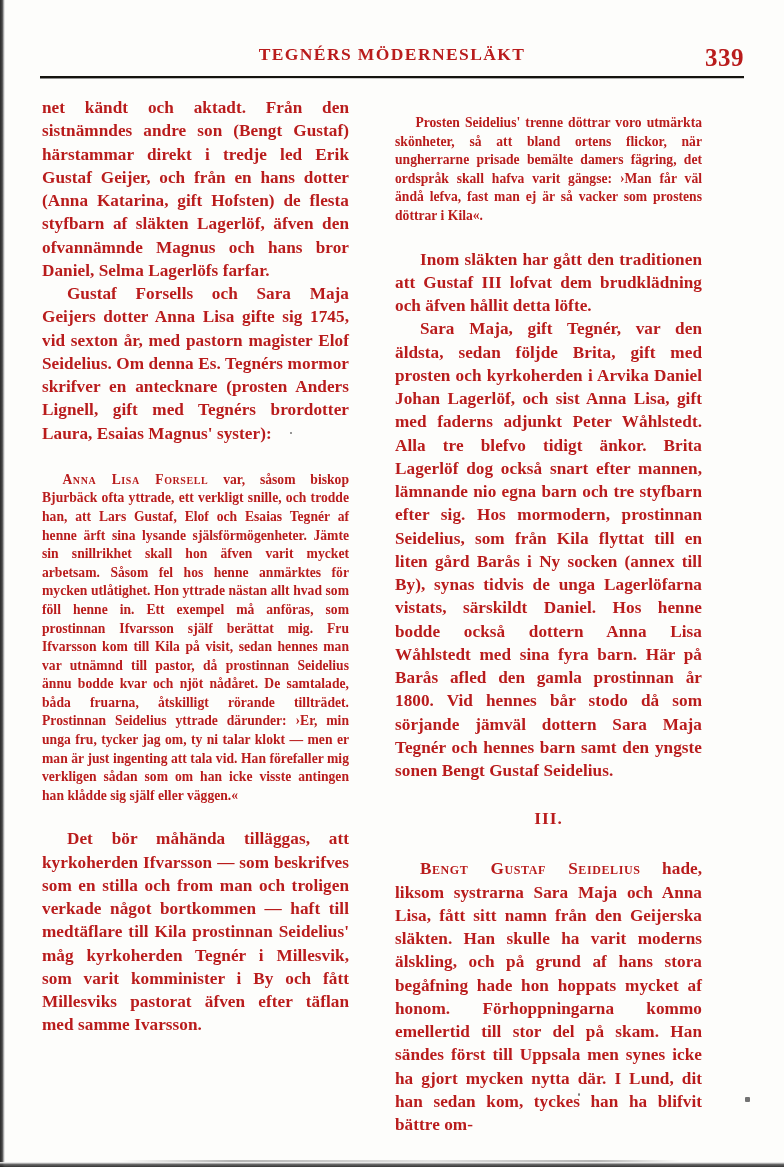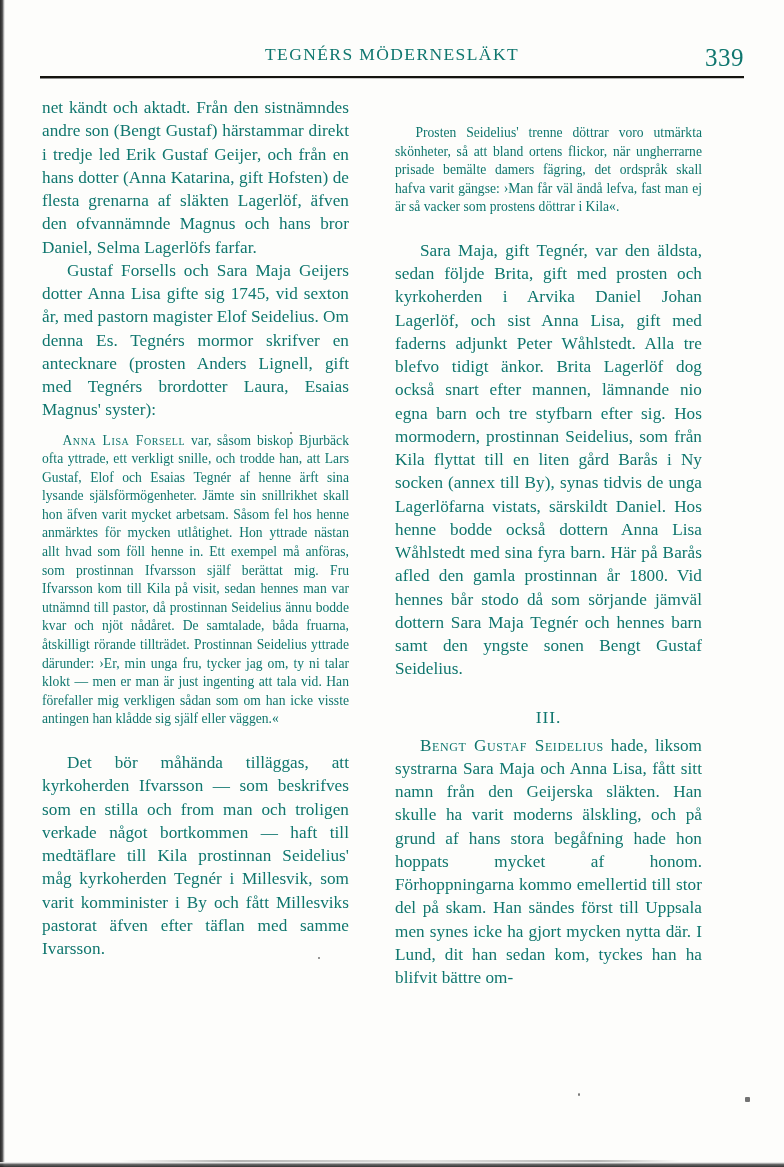--- a/index.html
+++ b/index.html
@@ -7,21 +7,22 @@
     padding: 0;
     background: #ffffff;
   }
   #page {
     position: relative;
     width: 784px;
     height: 1167px;
     background: #fdfdfb;
     overflow: hidden;
     font-family: "Liberation Serif", "DejaVu Serif", serif;
-    color: #0f766e;
+    color: #b91c1c;
+    font-weight: bold;
   }
   
   .edge-left {
     position: absolute;
     left: 0; top: 0;
     width: 5px; height: 1167px;
     background: linear-gradient(to right, #181818 0%, #3a3a3a 45%, #c9c9c9 80%, #fdfdfb 100%);
     opacity: .92;
   }
   .edge-bottom {
@@ -96,34 +97,34 @@
   }
   .indent { text-indent: 1.45em; }
 
   
   .quote-p {
     font-size: 13.6px;
     line-height: 18.6px;
     letter-spacing: .02px;
     text-indent: 1.5em;
   }
-  .quote-block { margin-top: 10px; }
-  .quote-block-r { margin-top: 28px; }
+  .quote-block { margin-top: 26px; }
+  .quote-block-r { margin-top: 18px; }
 
   .sc {
     font-variant: small-caps;
     letter-spacing: .6px;
   }
   .spacer-lg { height: 22px; }
 
   .section-num {
     text-align: center;
     font-size: 17.4px;
     letter-spacing: 1px;
-    margin: 26px 0 6px 0;
+    margin: 26px 0 28px 0;
   }
 
   
   .speck {
     position: absolute;
     background: #2a2a2a;
     border-radius: 50%;
     opacity: .65;
   }
 </style>
@@ -143,21 +144,21 @@
   <div class="speck" style="left:318px;top:957px;width:2px;height:2px;"></div>
 
   <div class="head">
     <div class="head-title">TEGNÉRS MÖDERNESLÄKT</div>
     <div class="head-folio">339</div>
   </div>
   <div class="head-rule"></div>
 
   <div class="col col-left">
 
-    <p class="body-p">net kändt och aktadt. Från den sistnämndes andre son (Bengt Gustaf) härstammar direkt i tredje led Erik Gustaf Geijer, och från en hans dotter (Anna Katarina, gift Hofsten) de flesta grenarna af släkten Lagerlöf, äfven den ofvannämnde Magnus och hans bror Daniel, Selma Lagerlöfs farfar.</p>
+    <p class="body-p">net kändt och aktadt. Från den sistnämndes andre son (Bengt Gustaf) härstammar direkt i tredje led Erik Gustaf Geijer, och från en hans dotter (Anna Katarina, gift Hofsten) de flesta styfbarn af släkten Lagerlöf, äfven den ofvannämnde Magnus och hans bror Daniel, Selma Lagerlöfs farfar.</p>
 
     <p class="body-p indent">Gustaf Forsells och Sara Maja Geijers dotter Anna Lisa gifte sig 1745, vid sexton år, med pastorn magister Elof Seidelius. Om denna Es. Tegnérs mormor skrifver en antecknare (prosten Anders Lignell, gift med Tegnérs brordotter Laura, Esaias Magnus' syster):</p>
 
     <div class="quote-block">
       <p class="quote-p"><span class="sc">Anna Lisa Forsell</span><span> var, såsom biskop Bjurbäck ofta yttrade, ett verkligt snille, och trodde han, att Lars Gustaf, Elof och Esaias Tegnér af henne ärft sina lysande själsförmögenheter. Jämte sin snillrikhet skall hon äfven varit mycket arbetsam. Såsom fel hos henne anmärktes för mycken utlåtighet. Hon yttrade nästan allt hvad som föll henne in. Ett exempel må anföras, som prostinnan Ifvarsson själf berättat mig. Fru Ifvarsson kom till Kila på visit, sedan hennes man var utnämnd till pastor, då prostinnan Seidelius ännu bodde kvar och njöt nådåret. De samtalade, båda fruarna, åtskilligt rörande tillträdet. Prostinnan Seidelius yttrade därunder: ›Er, min unga fru, tycker jag om, ty ni talar klokt — men er man är just ingenting att tala vid. Han förefaller mig verkligen sådan som om han icke visste antingen han klådde sig själf eller väggen.«</span></p>
     </div>
 
     <div class="spacer-lg"></div>
 
     <p class="body-p indent">Det bör måhända tilläggas, att kyrkoherden Ifvarsson — som beskrifves som en stilla och from man och troligen verkade något bortkommen — haft till medtäflare till Kila prostinnan Seidelius' måg kyrkoherden Tegnér i Millesvik, som varit komminister i By och fått Millesviks pastorat äfven efter täflan med samme Ivarsson.</p>
@@ -166,20 +167,21 @@
 
   <div class="col col-right">
 
 
     <div class="quote-block-r">
       <p class="quote-p">Prosten Seidelius' trenne döttrar voro utmärkta skönheter, så att bland ortens flickor, när ungherrarne prisade bemälte damers fägring, det ordspråk skall hafva varit gängse: ›Man får väl ändå lefva, fast man ej är så vacker som prostens döttrar i Kila«.</p>
     </div>
 
     <div class="spacer-lg"></div>
 
+    <p class="body-p indent">Inom släkten har gått den traditionen att Gustaf III lofvat dem brudklädning och äfven hållit detta löfte.</p>
 
     <p class="body-p indent">Sara Maja, gift Tegnér, var den äldsta, sedan följde Brita, gift med prosten och kyrkoherden i Arvika Daniel Johan Lagerlöf, och sist Anna Lisa, gift med faderns adjunkt Peter Wåhlstedt. Alla tre blefvo tidigt änkor. Brita Lagerlöf dog också snart efter mannen, lämnande nio egna barn och tre styfbarn efter sig. Hos mormodern, prostinnan Seidelius, som från Kila flyttat till en liten gård Barås i Ny socken (annex till By), synas tidvis de unga Lagerlöfarna vistats, särskildt Daniel. Hos henne bodde också dottern Anna Lisa Wåhlstedt med sina fyra barn. Här på Barås afled den gamla prostinnan år 1800. Vid hennes bår stodo då som sörjande jämväl dottern Sara Maja Tegnér och hennes barn samt den yngste sonen Bengt Gustaf Seidelius.</p>
 
     <div class="section-num">III.</div>
 
     <p class="body-p indent"><span class="sc">Bengt Gustaf Seidelius</span><span> hade, liksom systrarna Sara Maja och Anna Lisa, fått sitt namn från den Geijerska släkten. Han skulle ha varit moderns älskling, och på grund af hans stora begåfning hade hon hoppats mycket af honom. Förhoppningarna kommo emellertid till stor del på skam. Han sändes först till Uppsala men synes icke ha gjort mycken nytta där. I Lund, dit han sedan kom, tyckes han ha blifvit bättre om-</span></p>
   </div>
 
 </div>
 

